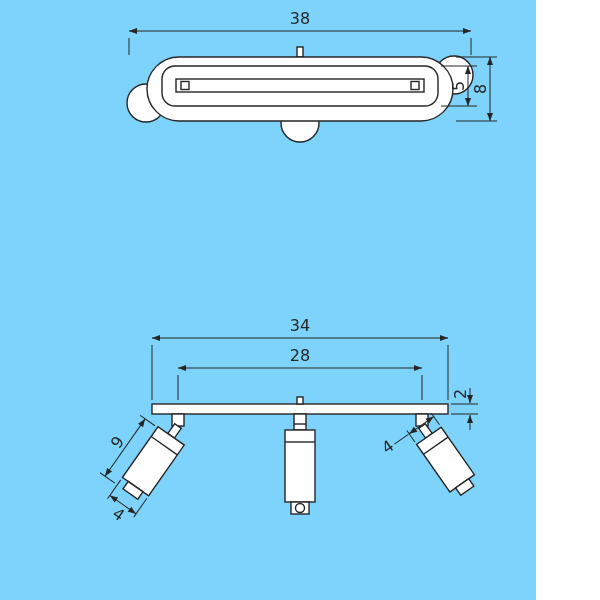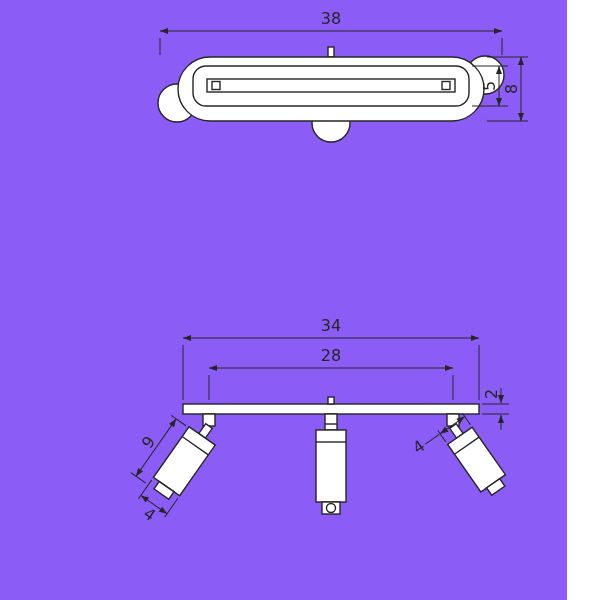--- a/index.html
+++ b/index.html
@@ -1,21 +1,20 @@
 <!DOCTYPE html>
 <html><head>
 <meta charset="utf-8">
 <style>
   html, body { margin: 0; padding: 0; background: #ffffff; }
   .stage {
     width: 536px; height: 600px;
-    background: #8b5cf6;
+    background: #7dd3fc;
     position: relative;
     font-family: "DejaVu Sans", "Liberation Sans", sans-serif;
-    padding-left: 31px;
   }
   svg { display: block; }
   svg text {
     font-family: "DejaVu Sans", "Liberation Sans", sans-serif;
     font-size: 16px;
     fill: #262626;
     stroke: none;
   }
   .outline { stroke: #262626; stroke-width: 1.4; fill: none; }
   .outline .solid { fill: #ffffff; }

